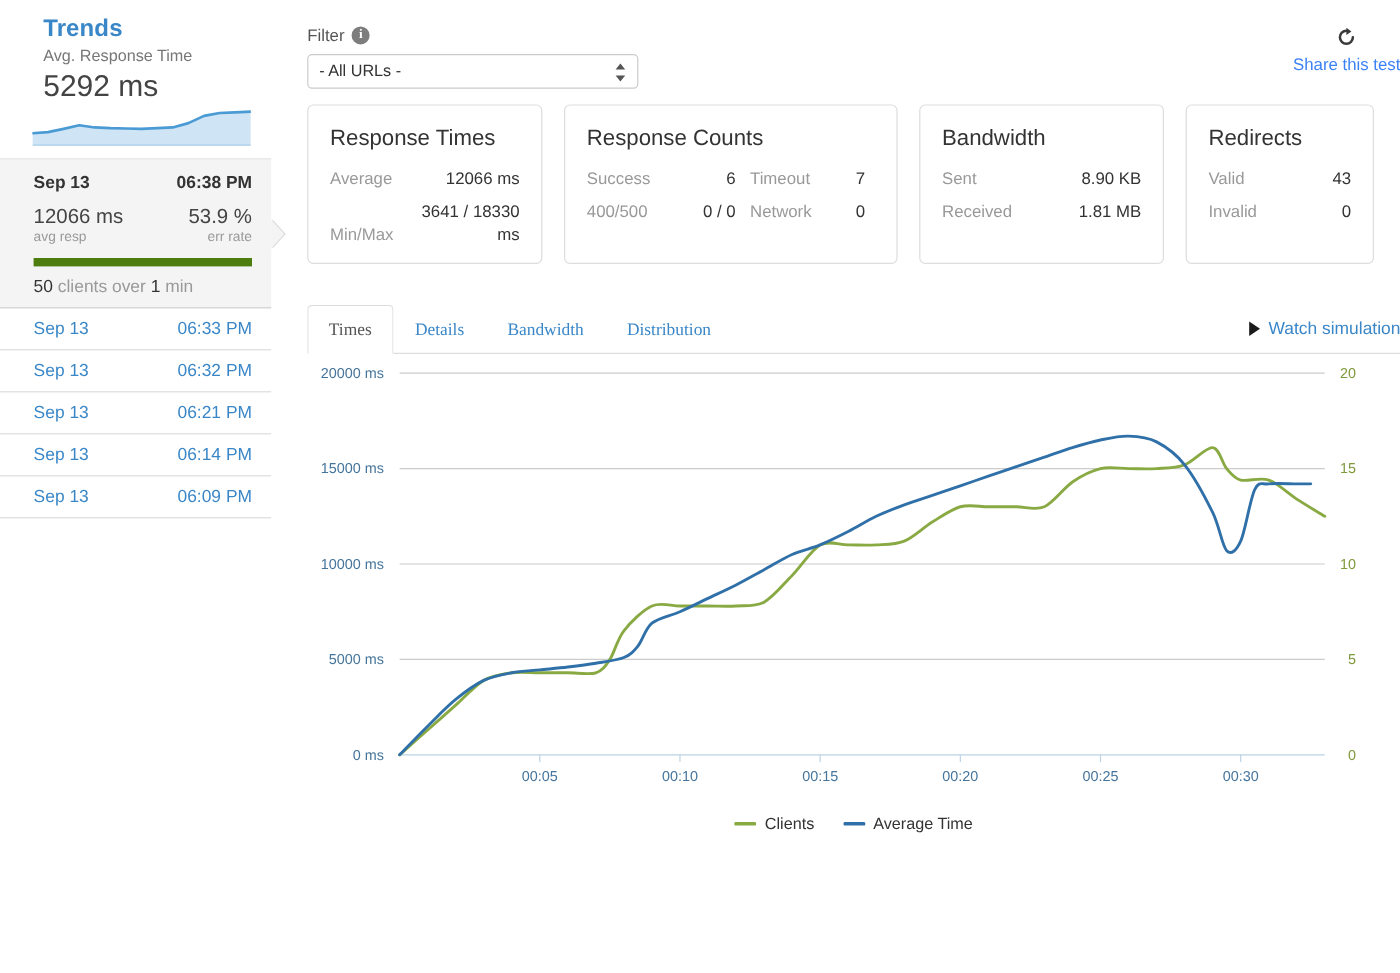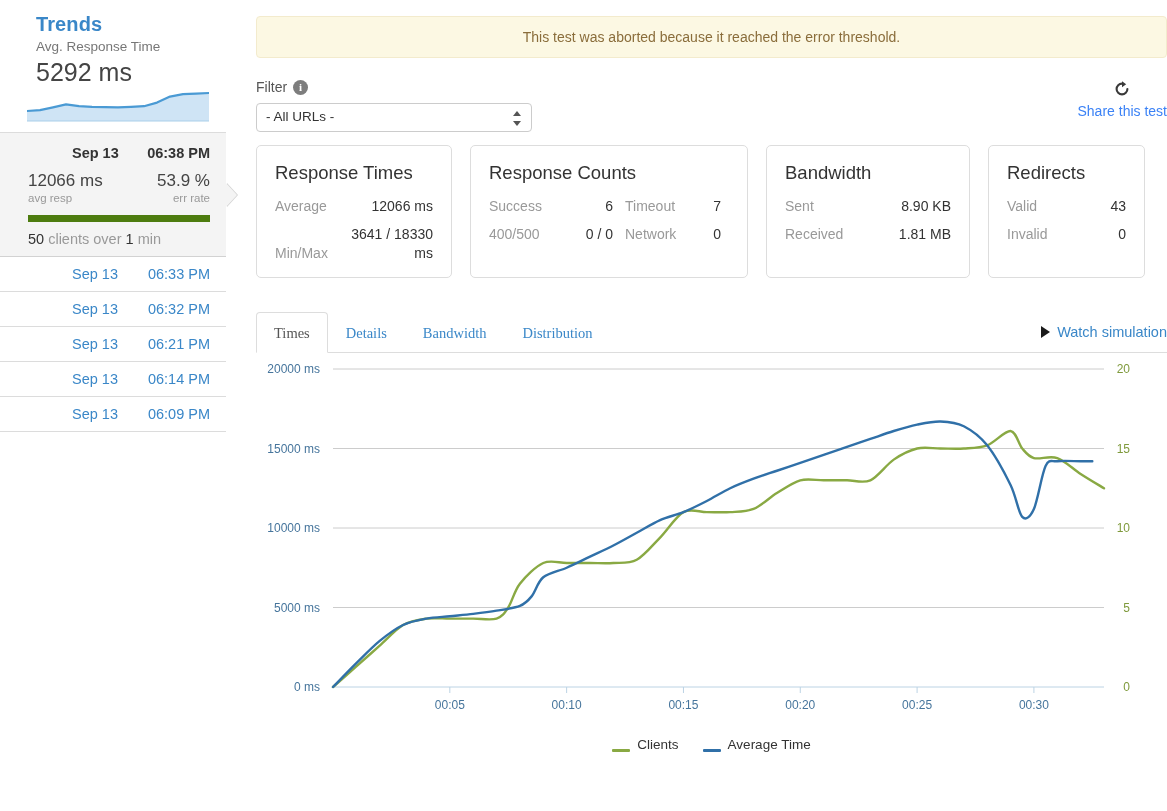--- a/index.html
+++ b/index.html
@@ -40,21 +40,21 @@
 
   .trend-list { background: #fff; }
   .trend-item {
     position: relative;
     border-bottom: 1px solid #dcdcdc;
     padding: 0 16px 0 28px;
     cursor: pointer;
   }
   .trend-item.selected { background: #f4f4f4; border-bottom: 1px solid #d2d2d2; }
   .trend-row {
-    display: flex; justify-content: space-between; align-items: center; margin-left: 44px;
+    display: flex; justify-content: space-between; align-items: center;
   }
   .trend-item.plain { padding-top: 8px; padding-bottom: 8px; }
   .trend-item.plain .trend-date,
   .trend-item.plain .trend-time { color: #3a87c8; font-size: 14.5px; line-height: 18px; }
 
   .selected .sel-head { padding: 12px 0 9px 0; }
   .selected .trend-date { color: #333; font-size: 14.5px; font-weight: bold; }
   .selected .trend-time { color: #333; font-size: 14.5px; font-weight: bold; }
 
   .sel-stats { display: flex; justify-content: space-between; padding-bottom: 10px; }
@@ -172,21 +172,21 @@
     border-left: 9px solid #1a1a1a;
   }
 
   
   .chart-area { position: relative; margin-top: 2px; height: 415px; width: 911px; }
   .chart-svg { display: block; }
   .legend {
     position: absolute; left: 0; right: 0; bottom: 18px;
     display: flex; justify-content: center; gap: 24px; align-items: center;
   }
-  .legend-item { display: flex; align-items: flex-end; gap: 7px; font-size: 13.5px; color: #333; }
+  .legend-item { display: flex; align-items: center; gap: 7px; font-size: 13.5px; color: #333; }
   .legend-swatch { width: 18px; height: 3px; border-radius: 1px; display: block; }
 </style>
 </head>
 <body>
 
 <div class="page">
 
   <div class="sidebar">
 
     <div class="trends-card">
@@ -255,21 +255,20 @@
           <span class="trend-date">Sep 13</span>
           <span class="trend-time">06:09 PM</span>
         </div>
       </div>
 
     </div>
   </div>
 
   <div class="main">
 
-    <div class="alert">This test was aborted because it reached the error threshold.</div>
 
     <div class="filter-row">
       <div class="filter-label">
         <span>Filter</span>
         <span class="info-icon">i</span>
       </div>
       <div class="select-wrap">
         <span class="sel-text">- All URLs -</span>
         <span class="stepper"></span>
       </div>

